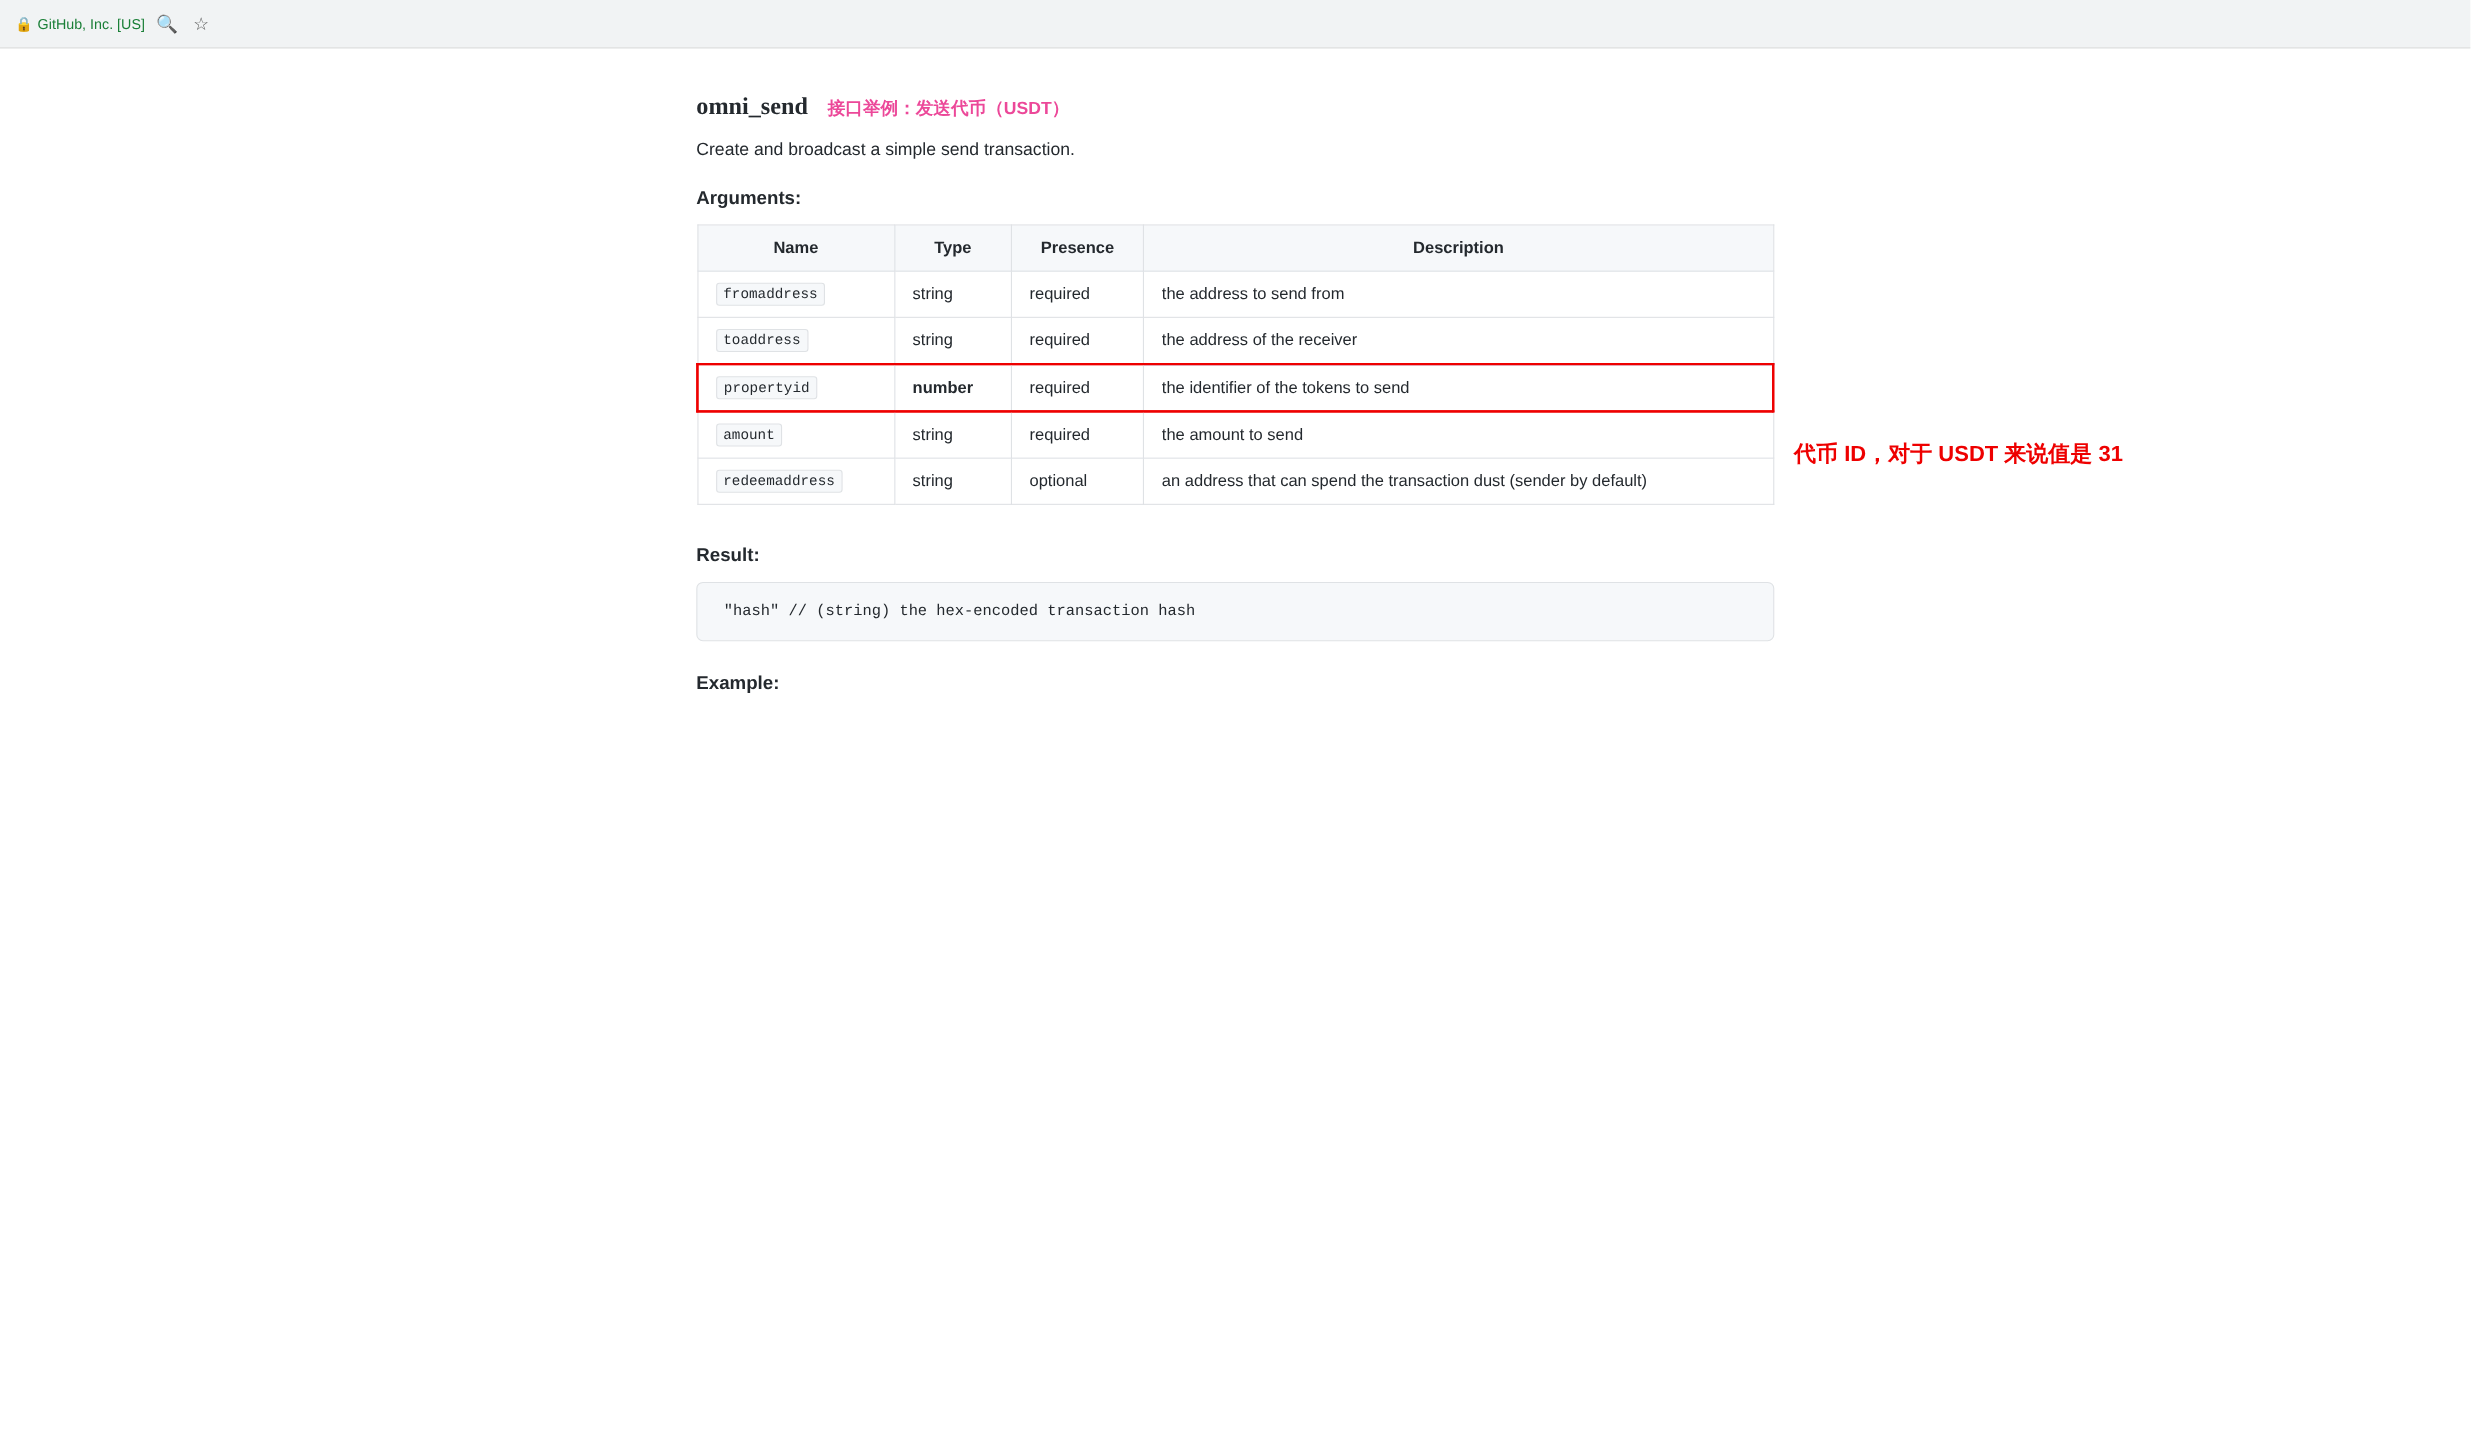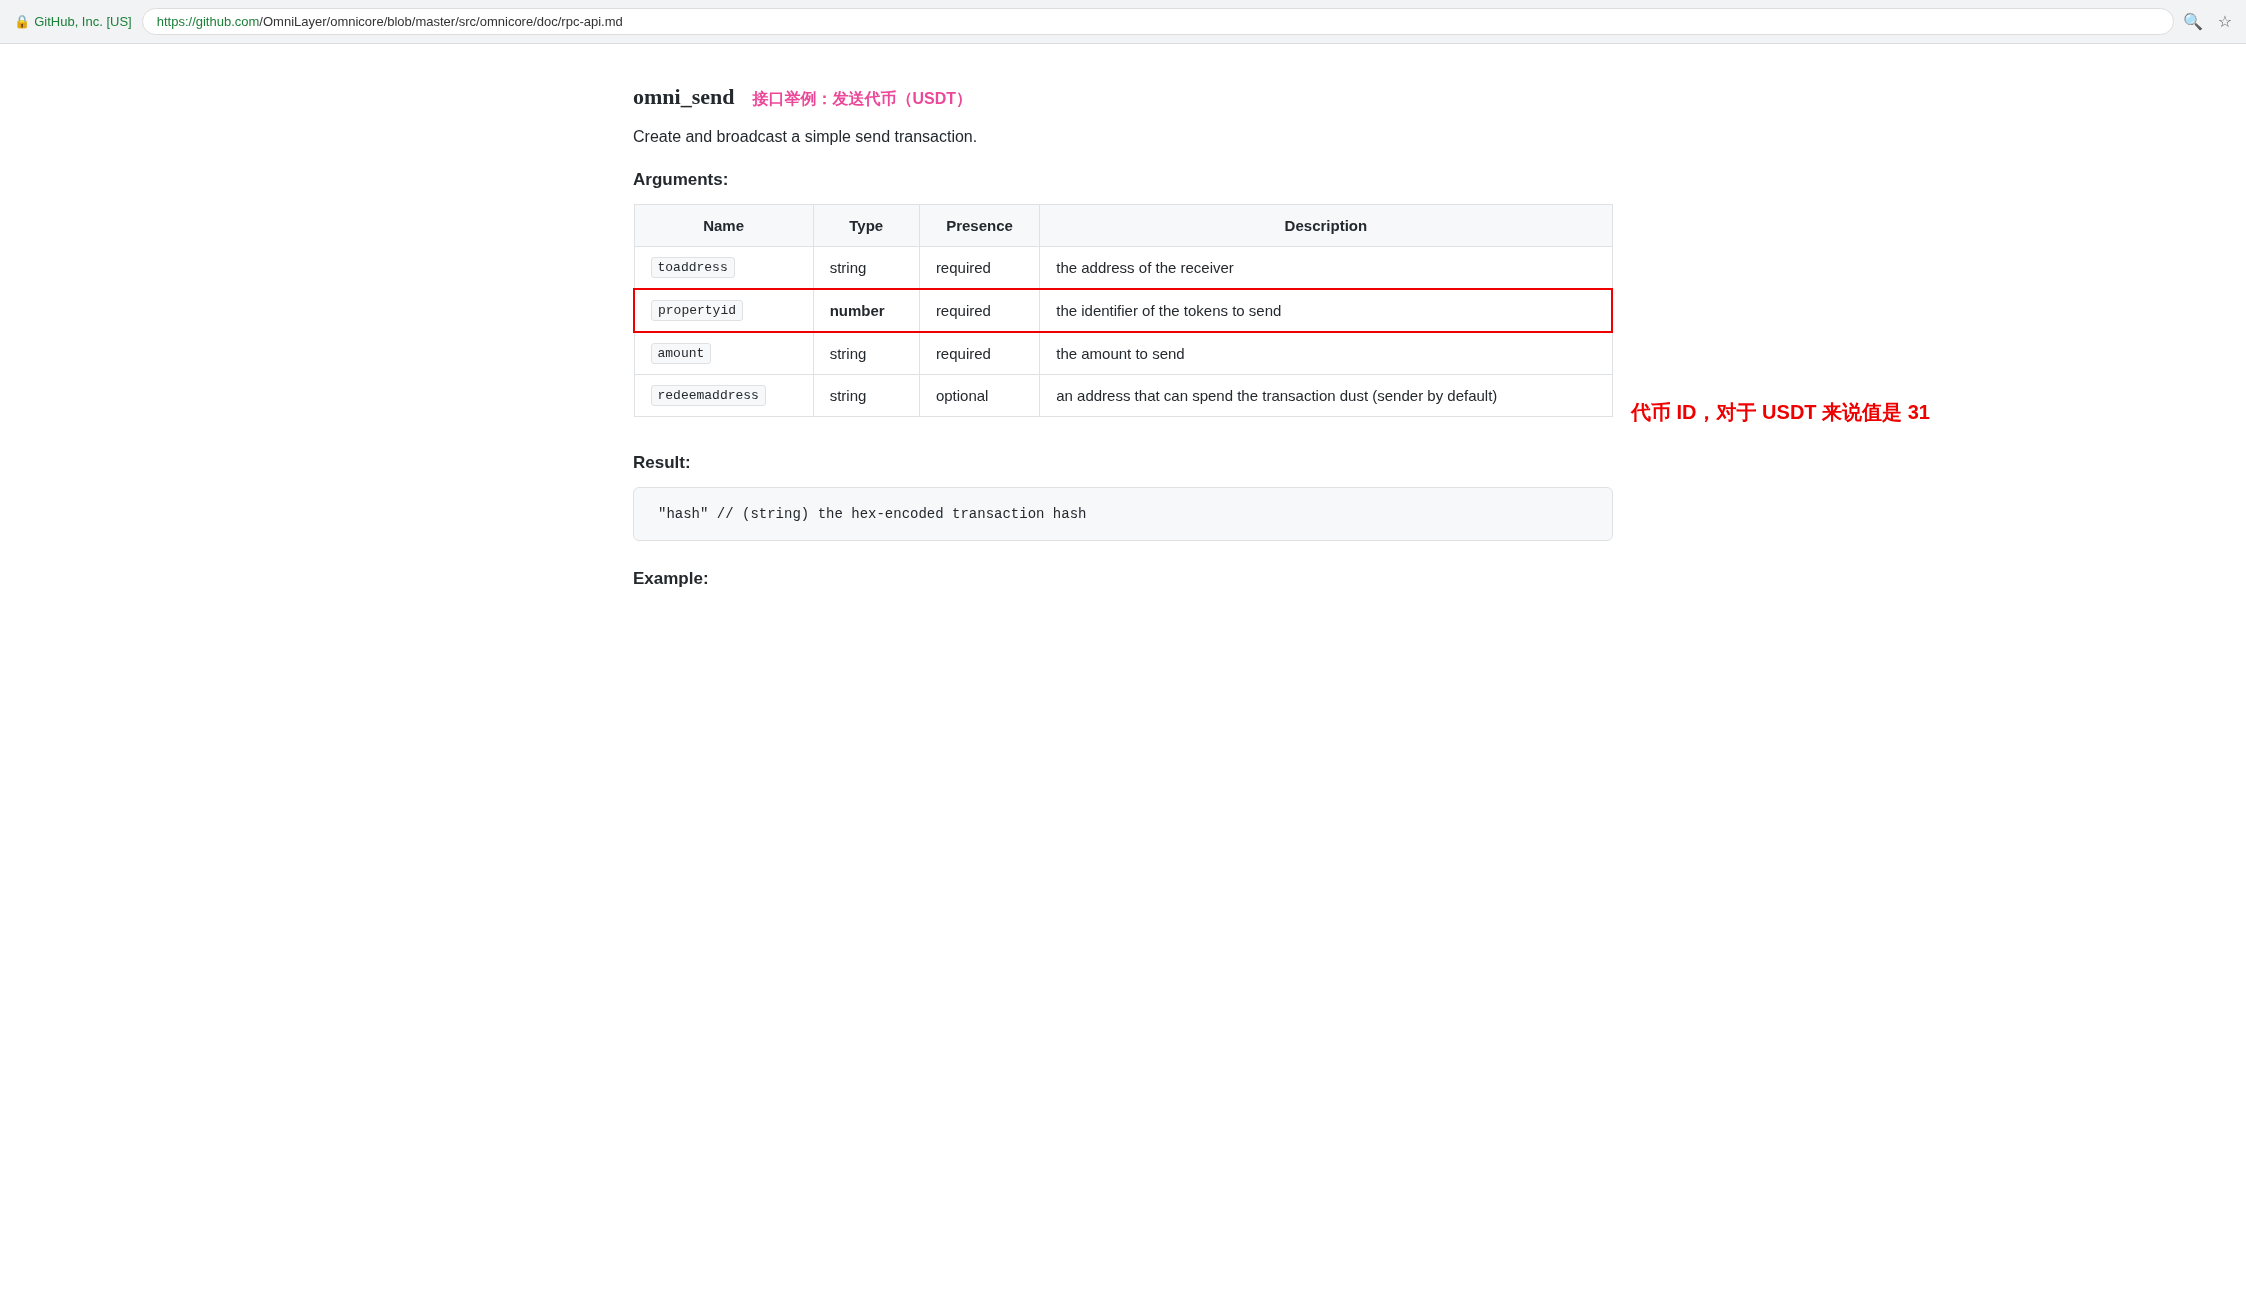--- a/index.html
+++ b/index.html
@@ -162,24 +162,20 @@
     }
   </style>
 </head>
 <body>
 
 <div class="browser-bar">
   <div class="security-indicator">
     <span>🔒</span>
     <span>GitHub, Inc. [US]</span>
   </div>
-  <div class="url-bar">
-    <span class="url-text-green">https://github.com</span>
-    <span class="url-text-dark">/OmniLayer/omnicore/blob/master/src/omnicore/doc/rpc-api.md</span>
-  </div>
   <div class="browser-icons">
     <span>🔍</span>
     <span>☆</span>
   </div>
 </div>
 
 <div class="content">
 
   <div class="page-title-row">
     <span class="page-title">omni_send</span>
@@ -195,20 +191,26 @@
       <thead>
         <tr>
           <th class="center">Name</th>
           <th class="center">Type</th>
           <th class="center">Presence</th>
           <th class="center">Description</th>
         </tr>
       </thead>
       <tbody>
 
+        <tr>
+          <td><span class="code-cell">fromaddress</span></td>
+          <td>string</td>
+          <td>required</td>
+          <td>the address to send from</td>
+        </tr>
 
         <tr>
           <td><span class="code-cell">toaddress</span></td>
           <td>string</td>
           <td>required</td>
           <td>the address of the receiver</td>
         </tr>
 
         <tr style="outline: 2px solid #e00; outline-offset: -1px; position:relative;">
           <td style="border-top: 2px solid #e00; border-bottom: 2px solid #e00; border-left: 2px solid #e00;"><span class="code-cell">propertyid</span></td>

